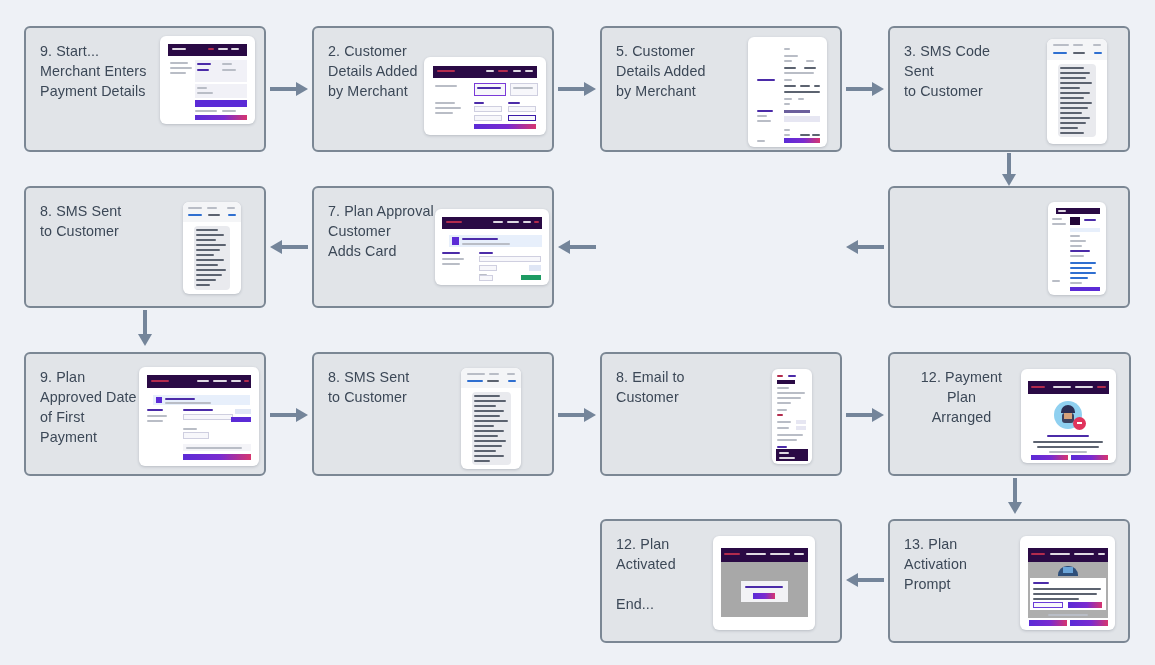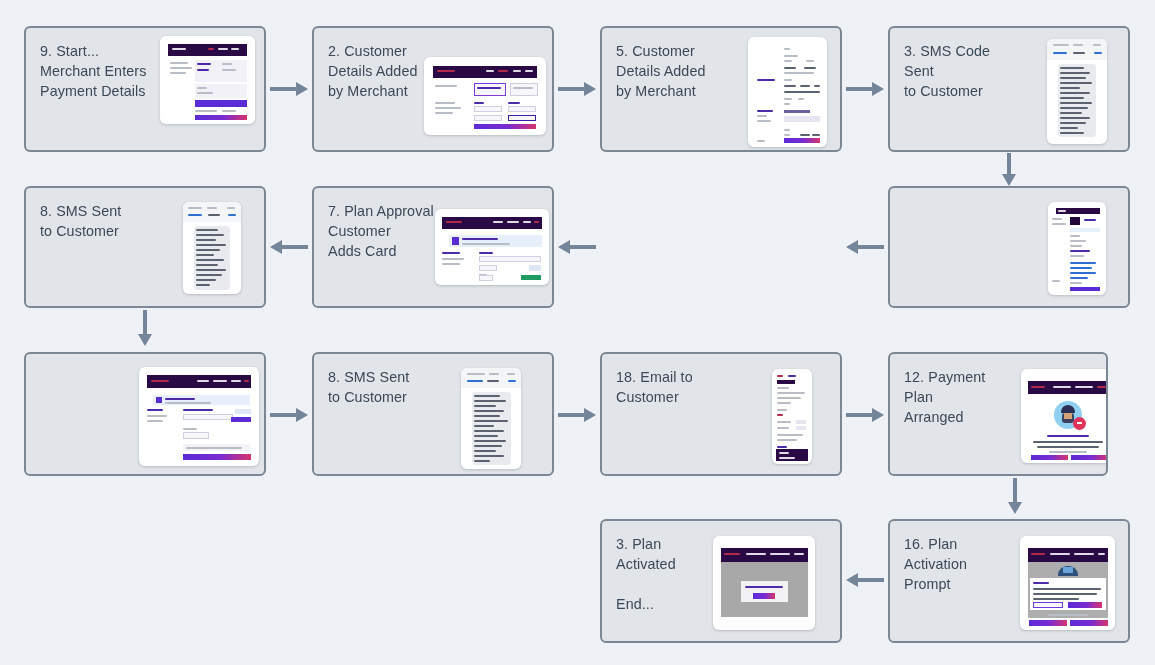--- a/index.html
+++ b/index.html
@@ -321,20 +321,24 @@
       <div class="sc tline d" style="left:13px;top:82px;width:14px;"></div>
     </div>
   </div>
 
   <div class="arrow down" style="left:137px;top:310px;width:16px;height:36px;">
     <div class="shaft" style="height:28px;"></div>
       <div class="head"></div>
   </div>
 
   <div class="node" style="left:24px;top:352px;width:242px;height:124px;">
+    <div class="node-label">9. Plan
+Approved Date
+of First
+Payment</div>
     <div class="thumb" style="left:113px;top:13px;width:120px;height:99px;">
       <div class="sc navbar" style="left:8px;top:8px;width:104px;height:13px;"></div>
       <div class="sc tline r" style="left:12px;top:13px;width:18px;"></div>
       <div class="sc tline w" style="left:58px;top:13px;width:12px;"></div>
       <div class="sc tline w" style="left:74px;top:13px;width:14px;"></div>
       <div class="sc tline w" style="left:92px;top:13px;width:10px;"></div>
       <div class="sc tline r" style="left:105px;top:13px;width:5px;"></div>
       <div class="sc panel2" style="left:14px;top:28px;width:97px;height:10px;"></div>
       <div class="sc bar pur" style="left:17px;top:30px;width:6px;height:6px;"></div>
       <div class="sc tline p" style="left:26px;top:31px;width:30px;"></div>
@@ -387,21 +391,21 @@
       <div class="sc tline d" style="left:13px;top:92px;width:16px;"></div>
     </div>
   </div>
 
   <div class="arrow right" style="left:558px;top:407px;width:38px;height:16px;">
     <div class="shaft" style="width:30px;"></div>
       <div class="head"></div>
   </div>
 
   <div class="node" style="left:600px;top:352px;width:242px;height:124px;">
-    <div class="node-label">18. Email to
+    <div class="node-label">8. Email to
 Customer</div>
     <div class="thumb" style="left:170px;top:15px;width:40px;height:95px;">
       <div class="sc tline r" style="left:5px;top:6px;width:6px;"></div>
       <div class="sc tline p" style="left:16px;top:6px;width:8px;"></div>
       <div class="sc navbar" style="left:5px;top:11px;width:18px;height:4px;"></div>
       <div class="sc tline g" style="left:5px;top:18px;width:12px;"></div>
       <div class="sc tline g" style="left:5px;top:23px;width:28px;"></div>
       <div class="sc tline g" style="left:5px;top:28px;width:24px;"></div>
       <div class="sc tline g" style="left:5px;top:33px;width:14px;"></div>
       <div class="sc tline g" style="left:5px;top:40px;width:10px;"></div>
@@ -418,21 +422,21 @@
       <div class="sc tline w" style="left:7px;top:83px;width:10px;"></div>
       <div class="sc tline w" style="left:7px;top:88px;width:16px;"></div>
     </div>
   </div>
 
   <div class="arrow right" style="left:846px;top:407px;width:38px;height:16px;">
     <div class="shaft" style="width:30px;"></div>
       <div class="head"></div>
   </div>
 
-  <div class="node" style="left:888px;top:352px;width:220px;height:124px;">
+  <div class="node" style="left:888px;top:352px;width:243px;height:124px;text-align:center;">
     <div class="node-label">12. Payment
 Plan
 Arranged</div>
     <div class="thumb" style="left:131px;top:15px;width:95px;height:94px;">
       <div class="sc navbar" style="left:7px;top:12px;width:81px;height:13px;"></div>
       <div class="sc tline r" style="left:10px;top:17px;width:14px;"></div>
       <div class="sc tline w" style="left:32px;top:17px;width:18px;"></div>
       <div class="sc tline w" style="left:54px;top:17px;width:18px;"></div>
       <div class="sc tline r" style="left:76px;top:17px;width:9px;"></div>
       <div class="sc" style="left:33px;top:32px;width:28px;height:28px;border-radius:50%;background:#8fd0f0;"></div>
@@ -449,21 +453,21 @@
       <div class="sc grad" style="left:50px;top:86px;width:37px;height:5px;"></div>
     </div>
   </div>
 
   <div class="arrow down" style="left:1007px;top:478px;width:16px;height:36px;">
     <div class="shaft" style="height:28px;"></div>
       <div class="head"></div>
   </div>
 
   <div class="node" style="left:888px;top:519px;width:242px;height:124px;">
-    <div class="node-label">16. Plan
+    <div class="node-label">13. Plan
 Activation
 Prompt</div>
     <div class="thumb" style="left:130px;top:15px;width:95px;height:94px;">
       <div class="sc navbar" style="left:8px;top:12px;width:80px;height:14px;"></div>
       <div class="sc tline r" style="left:11px;top:17px;width:14px;"></div>
       <div class="sc tline w" style="left:30px;top:17px;width:20px;"></div>
       <div class="sc tline w" style="left:54px;top:17px;width:20px;"></div>
       <div class="sc tline w" style="left:78px;top:17px;width:7px;"></div>
       <div class="sc" style="left:8px;top:26px;width:80px;height:56px;background:#adadad;"></div>
       <div class="sc" style="left:38px;top:30px;width:20px;height:10px;border-radius:9px 9px 0 0;background:#2e4f7a;"></div>
@@ -480,21 +484,21 @@
       <div class="sc grad" style="left:50px;top:84px;width:38px;height:6px;"></div>
     </div>
   </div>
 
   <div class="arrow left" style="left:846px;top:572px;width:38px;height:16px;">
     <div class="shaft" style="width:30px;"></div>
       <div class="head"></div>
   </div>
 
   <div class="node" style="left:600px;top:519px;width:242px;height:124px;">
-    <div class="node-label">3. Plan
+    <div class="node-label">12. Plan
 Activated
 
 End...</div>
     <div class="thumb" style="left:111px;top:15px;width:102px;height:94px;">
       <div class="sc navbar" style="left:8px;top:12px;width:87px;height:14px;"></div>
       <div class="sc tline r" style="left:11px;top:17px;width:16px;"></div>
       <div class="sc tline w" style="left:33px;top:17px;width:20px;"></div>
       <div class="sc tline w" style="left:57px;top:17px;width:20px;"></div>
       <div class="sc tline w" style="left:81px;top:17px;width:10px;"></div>
       <div class="sc" style="left:8px;top:26px;width:87px;height:55px;background:#a8a8a8;"></div>

